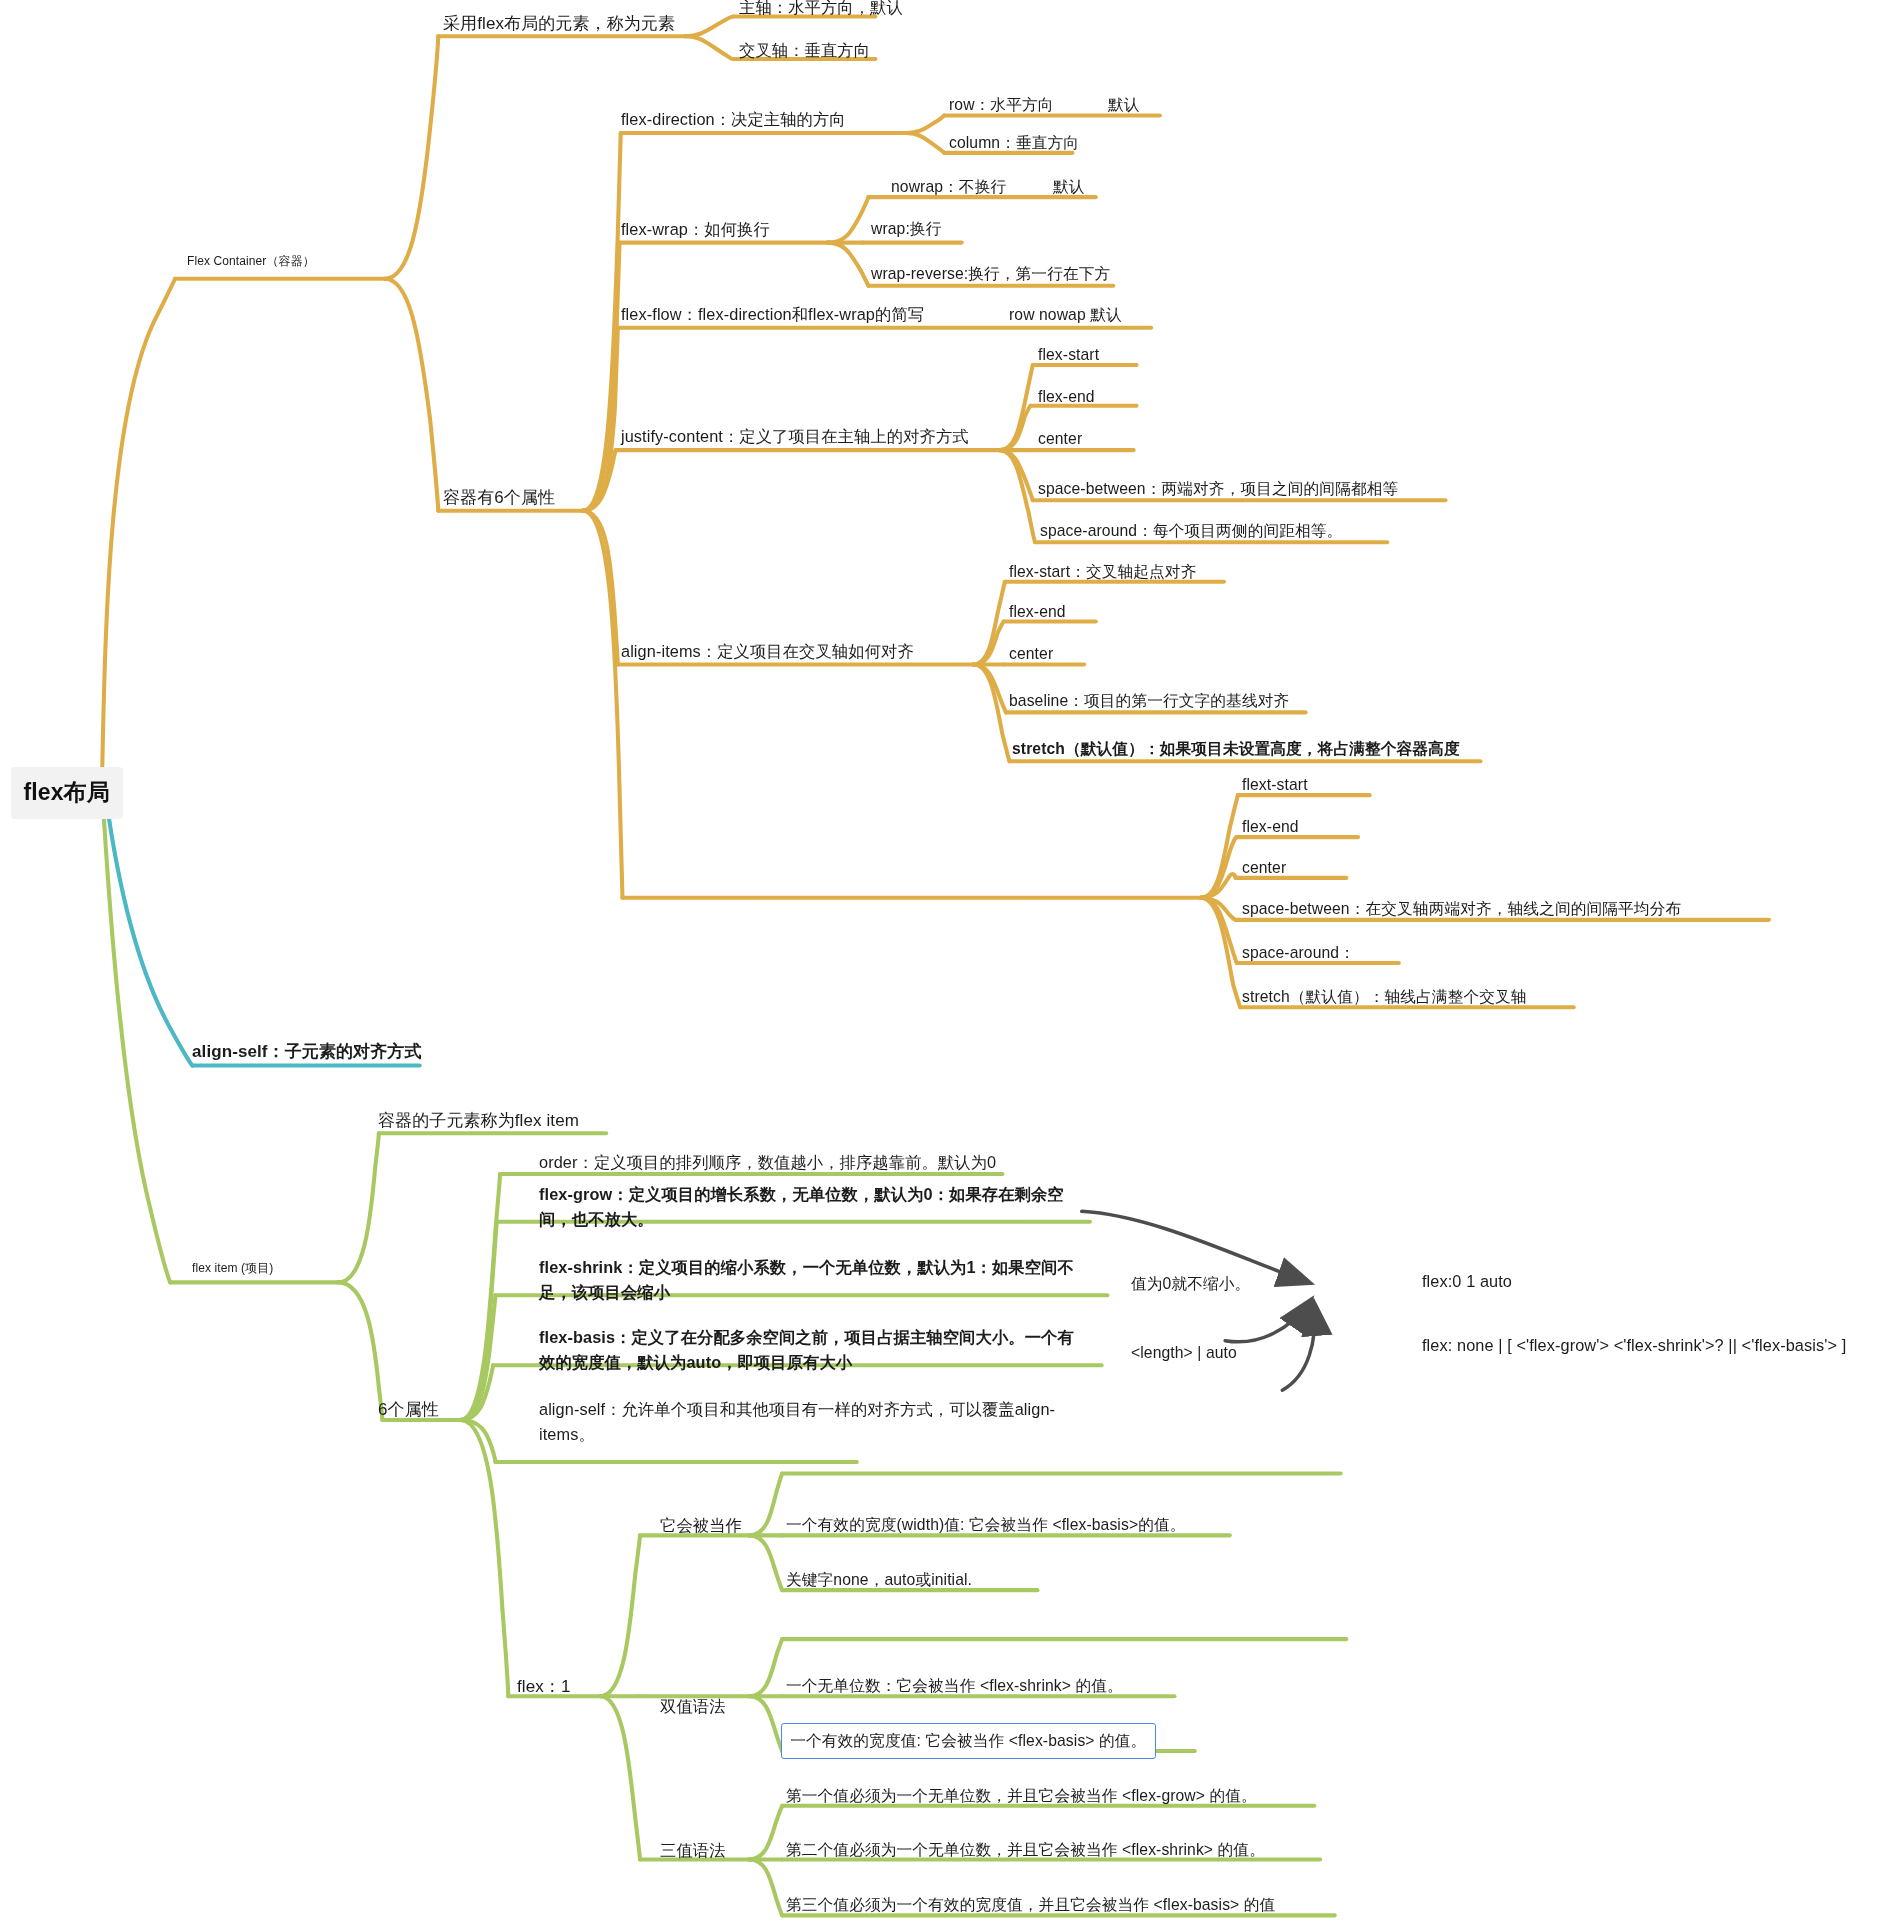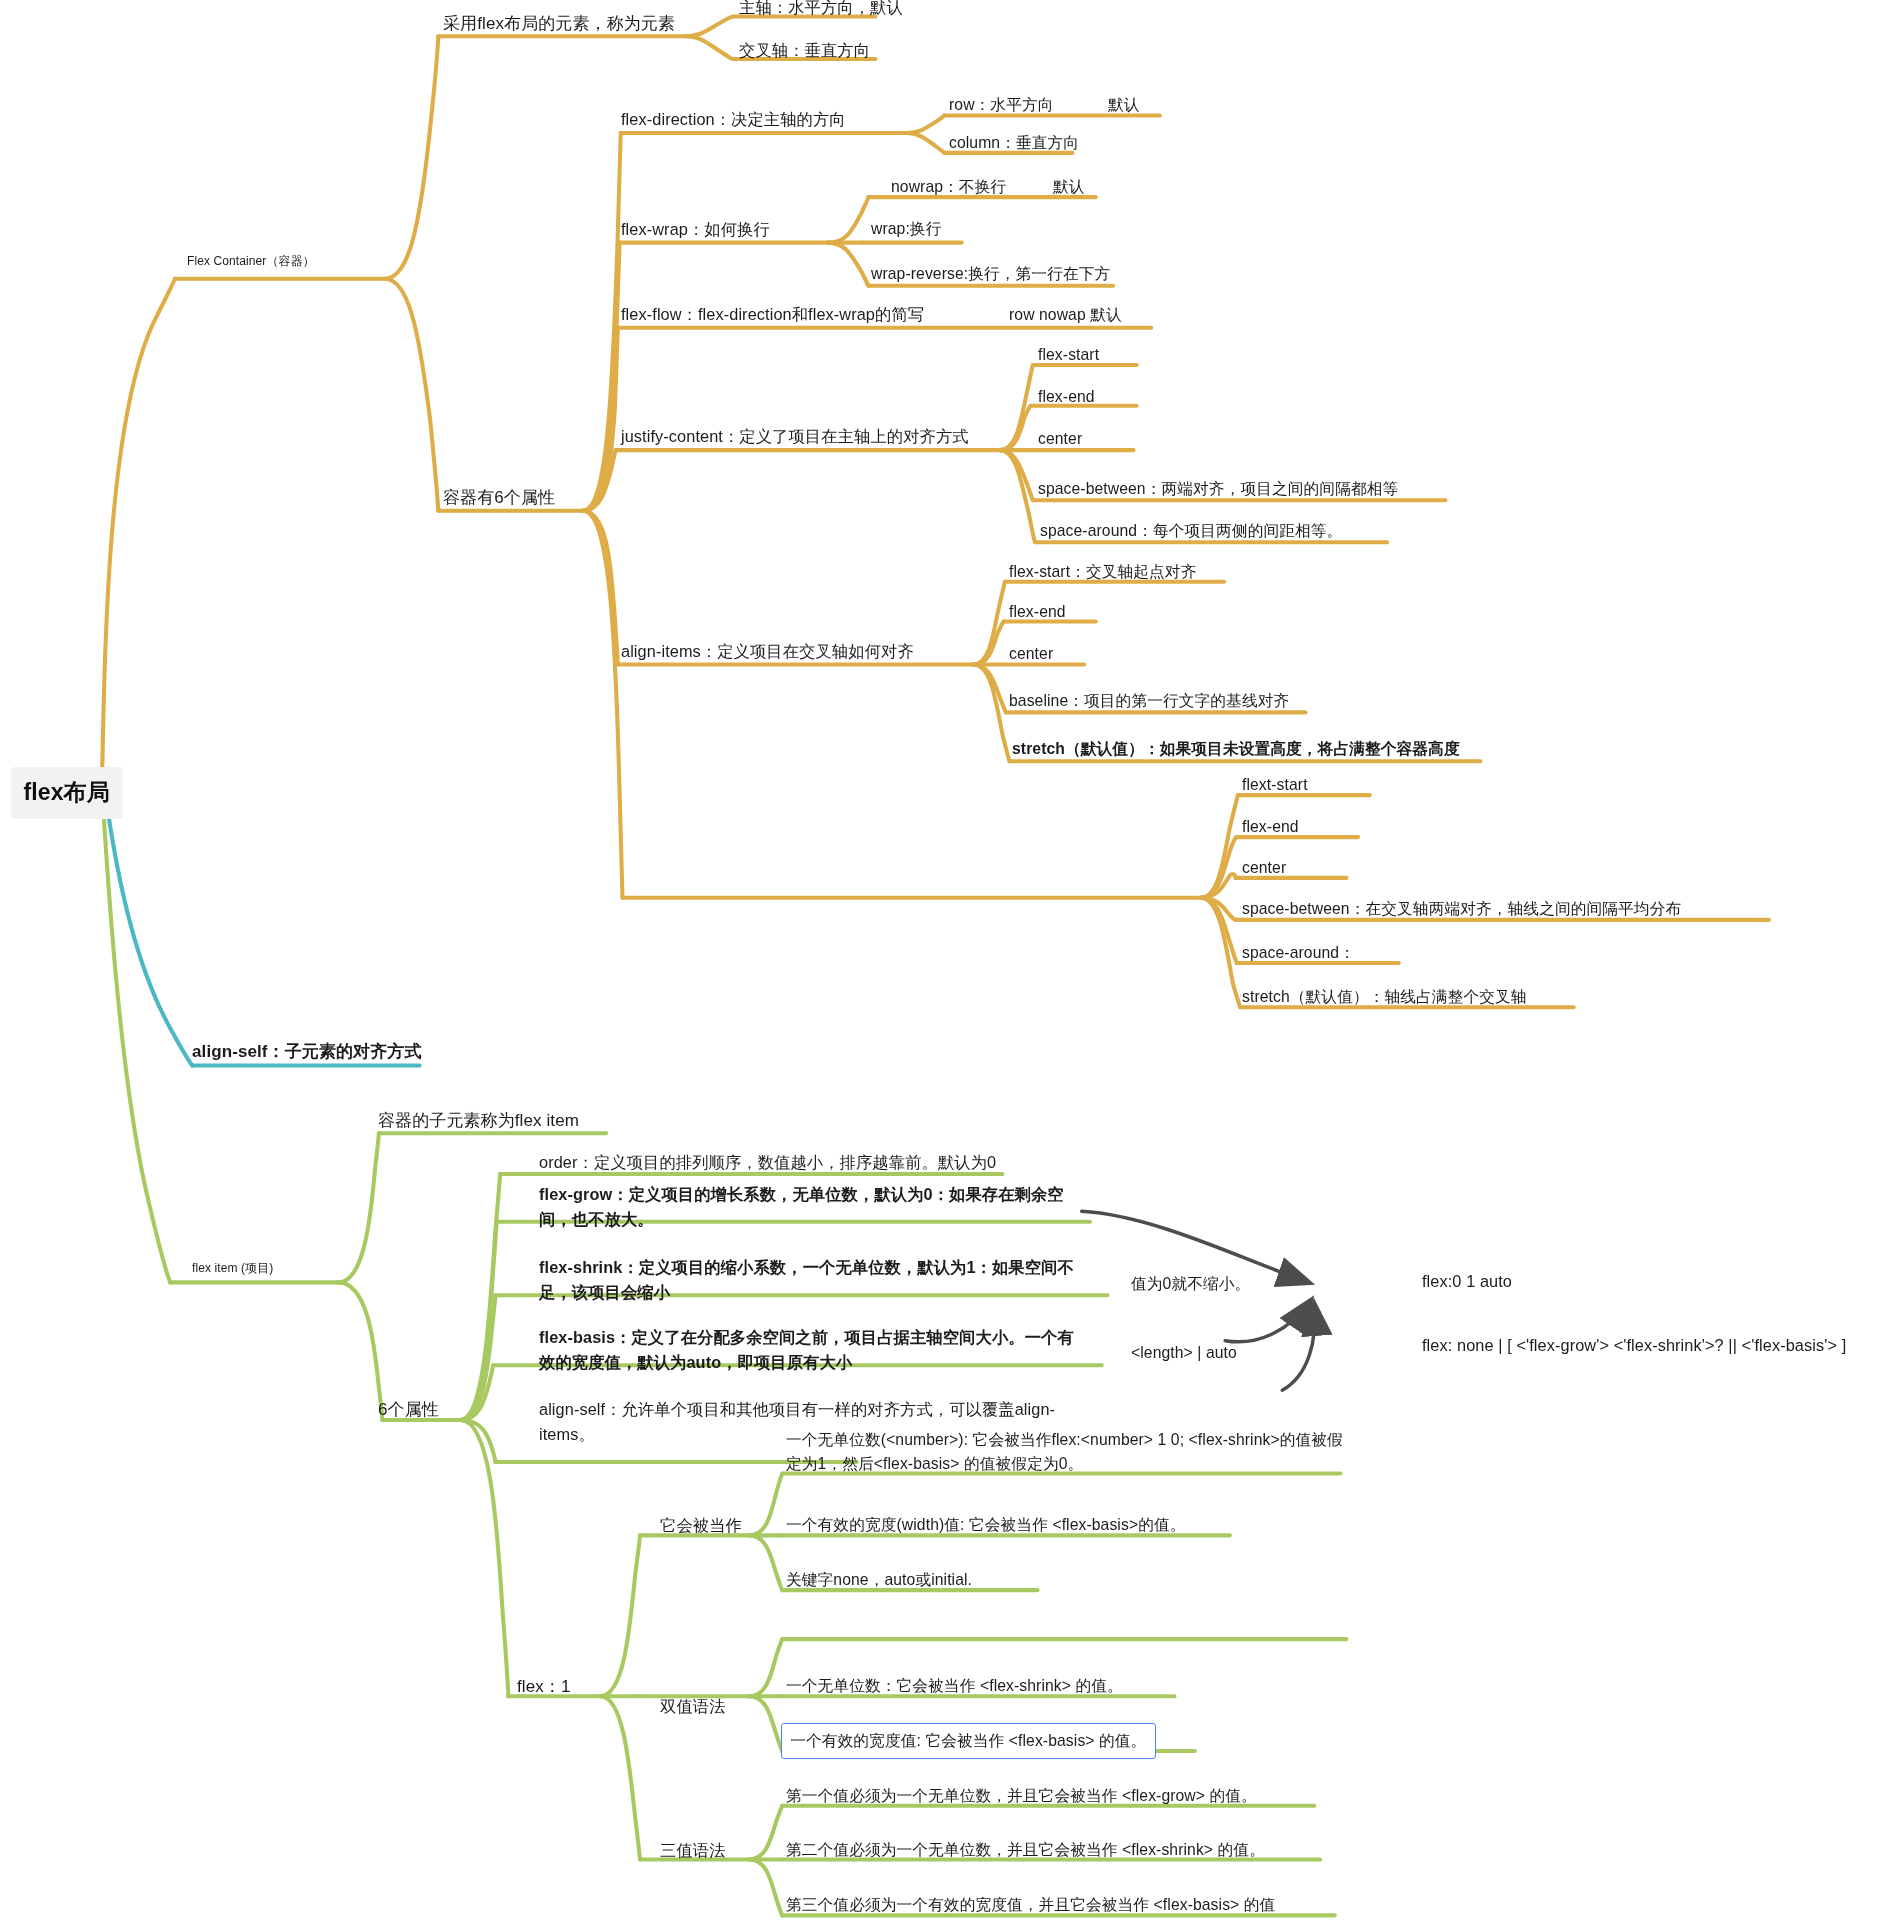--- a/index.html
+++ b/index.html
@@ -276,21 +276,20 @@
   <div class="node lvl3 bold" style="left:539px; top:1325px; width:542px;">flex-basis：定义了在分配多余空间之前，项目占据主轴空间大小。一个有效的宽度值，默认为auto，即项目原有大小</div>
   <div class="node lvl4" style="left:1131px; top:1341px;">&lt;length&gt; | auto</div>
   <div class="node lvl3" style="left:539px; top:1397px; width:542px;">align-self：允许单个项目和其他项目有一样的对齐方式，可以覆盖align-items。</div>
 
   <div class="node lvl3" style="left:1422px; top:1269px;">flex:0 1 auto</div>
   <div class="node lvl3" style="left:1422px; top:1333px;">flex: none | [ &lt;'flex-grow'&gt; &lt;'flex-shrink'&gt;? || &lt;'flex-basis'&gt; ]</div>
 
   <div class="node lvl2" style="left:517px; top:1674px;">flex：1</div>
 
   <div class="node lvl3" style="left:660px; top:1513px;">它会被当作</div>
-  <div class="node lvl4" style="left:786px; top:1428px; width:560px;">一个无单位数(&lt;number&gt;): 它会被当作flex:&lt;number&gt; 1 0; &lt;flex-shrink&gt;的值被假定为1，然后&lt;flex-basis&gt; 的值被假定为0。</div>
   <div class="node lvl4" style="left:786px; top:1513px;">一个有效的宽度(width)值: 它会被当作 &lt;flex-basis&gt;的值。</div>
   <div class="node lvl4" style="left:786px; top:1568px;">关键字none，auto或initial.</div>
 
   <div class="node lvl3" style="left:660px; top:1674px;margin-top:20px;">双值语法</div>
   <div class="node lvl4" style="left:786px; top:1674px;">一个无单位数：它会被当作 &lt;flex-shrink&gt; 的值。</div>
   <div class="node lvl4 boxed" style="left:781px; top:1723px;">一个有效的宽度值: 它会被当作 &lt;flex-basis&gt; 的值。</div>
 
   <div class="node lvl3" style="left:660px; top:1838px;">三值语法</div>
   <div class="node lvl4" style="left:786px; top:1784px;">第一个值必须为一个无单位数，并且它会被当作 &lt;flex-grow&gt; 的值。</div>
   <div class="node lvl4" style="left:786px; top:1838px;">第二个值必须为一个无单位数，并且它会被当作 &lt;flex-shrink&gt; 的值。</div>

